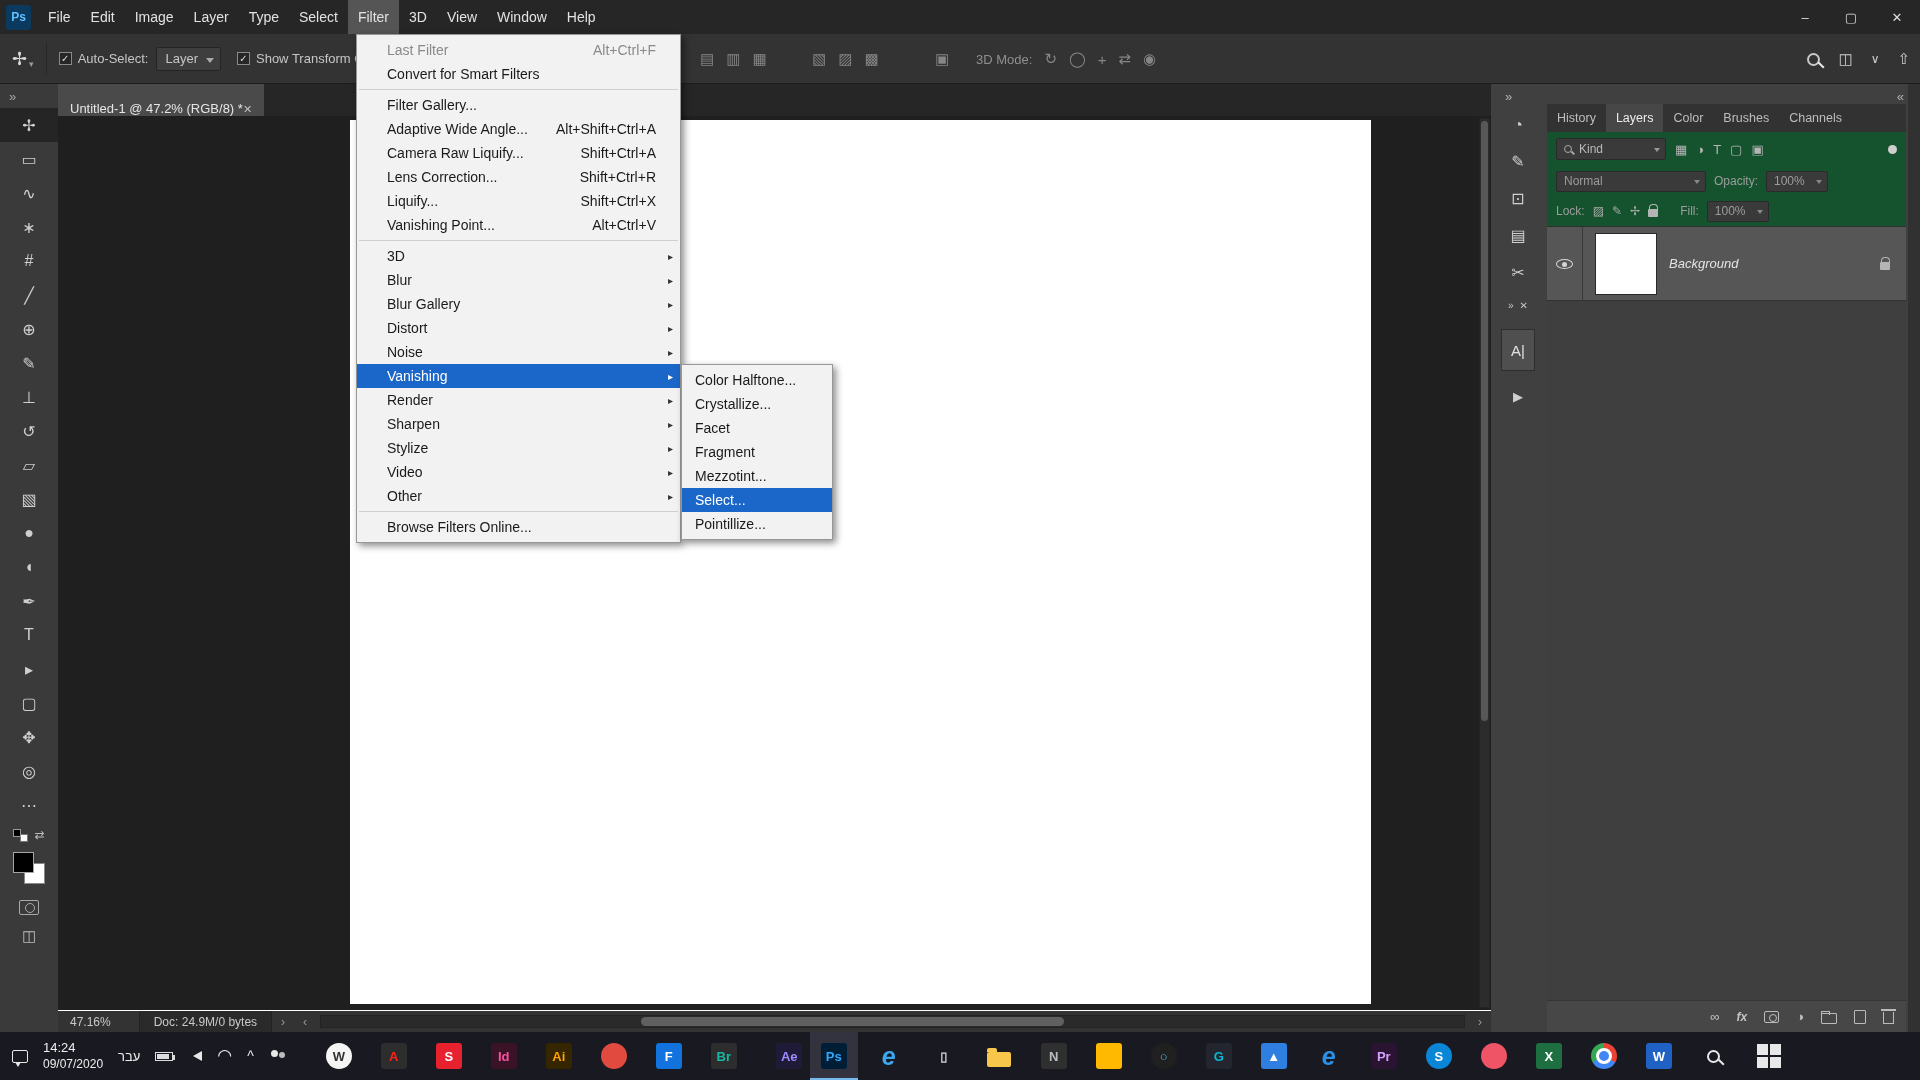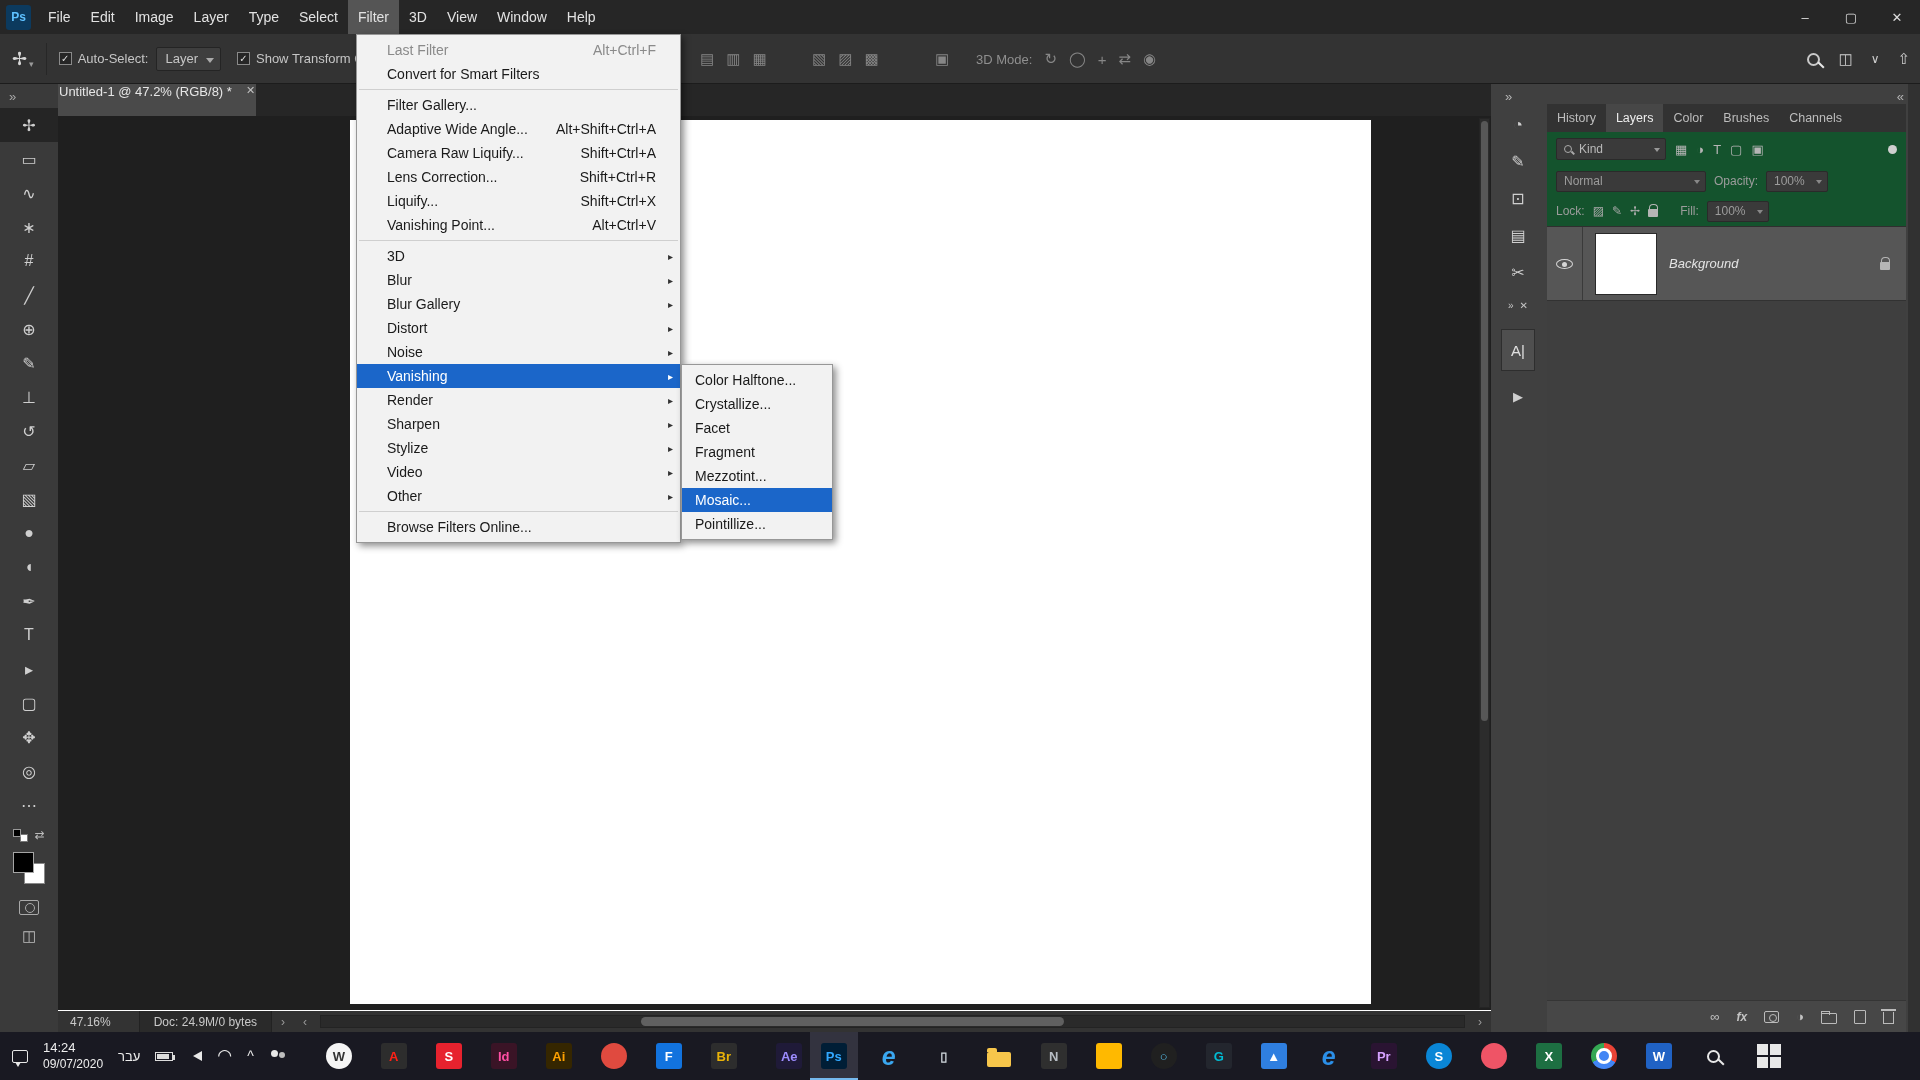--- a/index.html
+++ b/index.html
@@ -21,21 +21,21 @@
   .vsep{width:1px;height:32px;background:#272727;margin:0 12px}
   .checkbox{width:13px;height:13px;border:1px solid #8a8a8a;background:#262626;display:flex;align-items:center;justify-content:center;font-size:10px;color:#ddd;margin-right:6px}
   .dd{height:24px;background:#3e3e3e;border:1px solid #242424;border-radius:2px;display:flex;align-items:center;padding:0 22px 0 8px;position:relative;margin-left:8px}
   .dd::after{content:'';position:absolute;right:6px;top:10px;border-left:4px solid transparent;border-right:4px solid transparent;border-top:5px solid #aaa}
   .ob-abs{position:absolute;top:0;height:50px;display:flex;align-items:center;gap:12px;color:#868686;font-size:15px}
   .ob-label{font-size:13px;color:#8f8f8f}
   .ob-right{position:absolute;right:10px;top:0;height:50px;display:flex;align-items:center;gap:18px;color:#cfcfcf;font-size:15px}
 
   
   #tabbar{position:absolute;top:84px;left:58px;right:429px;height:32px;background:#262626;display:flex}
-  .doc-tab{height:100%;background:#4a4a4a;display:flex;align-items:flex-start;padding:0 1px;color:#e6e6e6;font-size:13px;gap:14px}
+  .doc-tab{height:100%;background:#4a4a4a;display:flex;align-items:flex-end;padding:0 12px;color:#e6e6e6;font-size:13px;}
   .tab-close{color:#c2c2c2;font-size:11px}
 
   
   #toolbar{position:absolute;left:0;top:84px;width:58px;bottom:48px;background:#3a3a3a;display:flex;flex-direction:column;align-items:center;z-index:5}
   .tb-header{height:24px;width:100%;padding-left:9px;color:#a8a8a8;font-size:13px;display:flex;align-items:center}
   .tool{width:44px;height:34px;display:flex;align-items:center;justify-content:center;color:#cfcfcf;font-size:16px}
   .tool.selected{background:#252525;width:58px}
   .mini-row{display:flex;align-items:center;gap:6px;margin-top:6px;color:#bbb;font-size:12px}
   .mini-sw{position:relative;width:15px;height:13px}
   .mini-sw .b{position:absolute;left:0;top:0;width:8px;height:8px;background:#000;border:1px solid #999;z-index:2}
@@ -488,21 +488,21 @@
       <span class="lbl">Browse Filters Online...</span>
     </div>
 </div>
 
 <div id="pix-submenu" class="menu">
   <div class="smi">Color Halftone...</div>
   <div class="smi">Crystallize...</div>
   <div class="smi">Facet</div>
   <div class="smi">Fragment</div>
   <div class="smi">Mezzotint...</div>
-  <div class="smi hl" style="background-color: rgb(27, 102, 201);">Mosaic...</div>
+  <div class="smi hl" style="background-color: rgb(27, 102, 201);">Select...</div>
   <div class="smi">Pointillize...</div>
 </div>
 
 <div id="taskbar">
   <div class="tray">
     <span class="bubble"></span>
     <div class="clock">
       <span>14:24</span>
       <span class="date">09/07/2020</span>
     </div>
@@ -529,21 +529,21 @@
     <div class="tba">
         <span class="ic" style="background-color: rgb(53, 38, 0); color: rgb(255, 161, 0);">Ai</span>
       </div>
     <div class="tba round">
         <span class="ic" style="background-color: rgb(224, 74, 63); color: rgb(255, 255, 255);"></span>
       </div>
     <div class="tba">
         <span class="ic" style="background-color: rgb(18, 115, 222); color: rgb(255, 255, 255);">F</span>
       </div>
     <div class="tba">
-        <span class="ic" style="background-color: rgb(45, 45, 45); color: #eab308;">Br</span>
+        <span class="ic" style="background-color: rgb(45, 45, 45); color: #14b8a6;">Br</span>
       </div>
     <div class="tba">
         <span class="ic" style="background-color: rgb(31, 26, 56); color: rgb(157, 140, 255); margin-left: 21px;">Ae</span>
       </div>
     <div class="tba active">
         <span class="ic" style="background-color: rgb(0, 30, 54); color: rgb(49, 168, 255);">Ps</span>
       </div>
     <div class="tba app-edge">
         <span class="ic" style="color: rgb(58, 167, 240);">e</span>
       </div>

